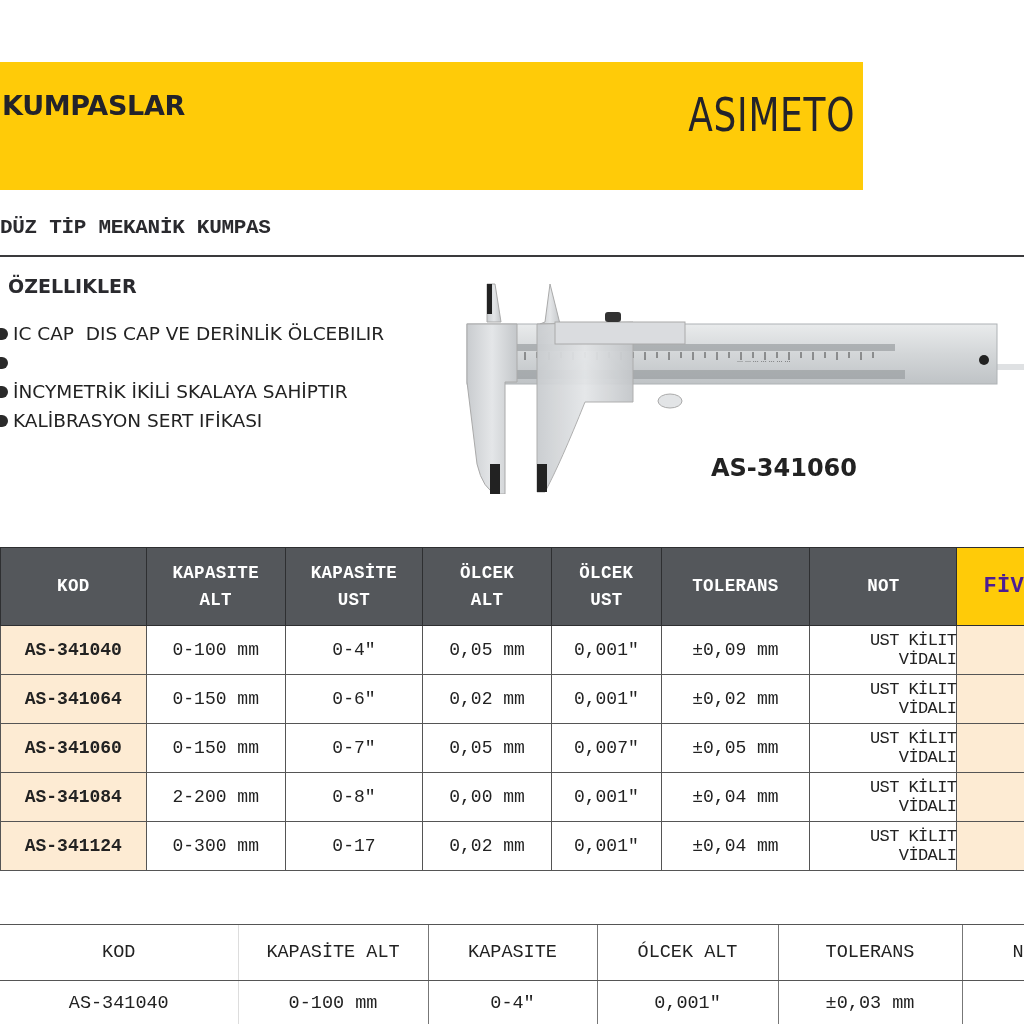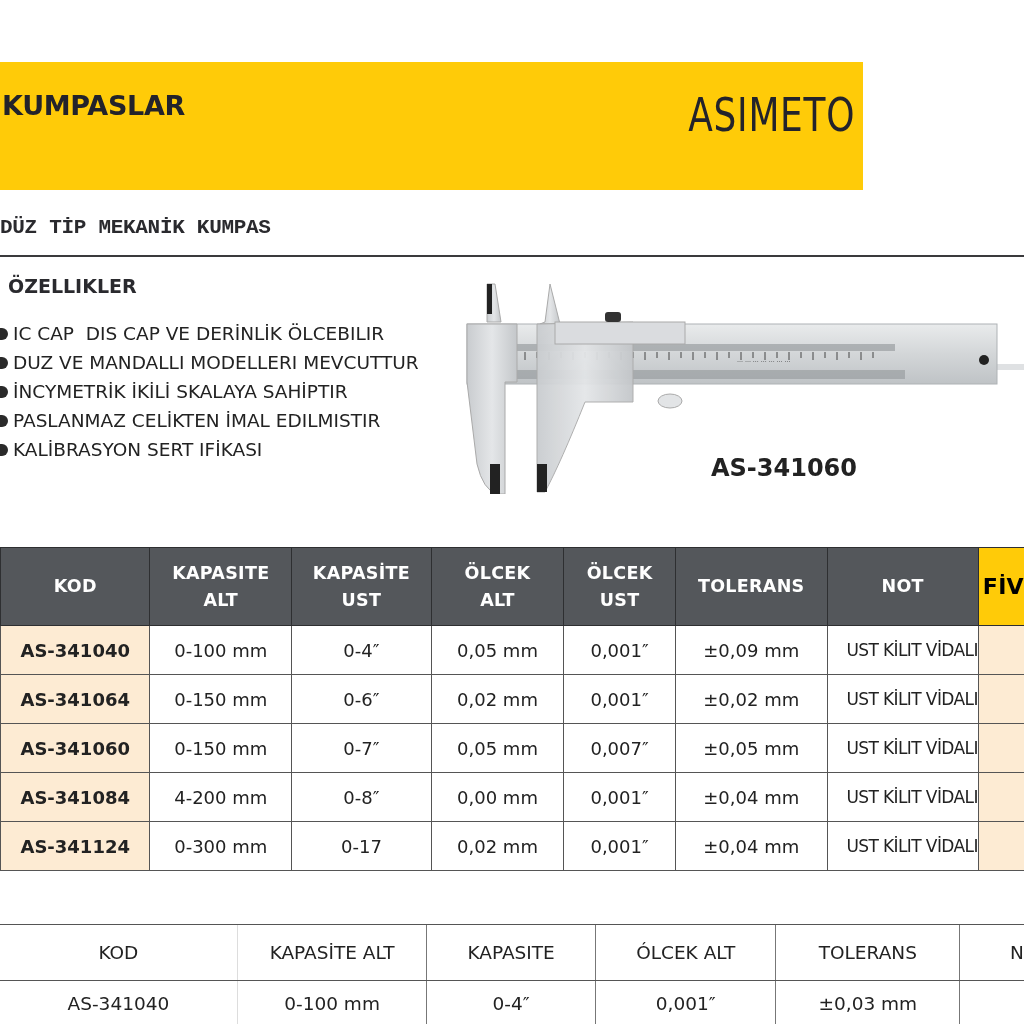--- a/index.html
+++ b/index.html
@@ -38,28 +38,28 @@
   .bullet {
     display: inline-block; width: 8px; height: 12px; background: #2a2a2a;
     border-radius: 0 6px 6px 0; margin-right: 5px;
   }
   .product-image {
     position: absolute; left: 465px; top: 282px; width: 559px; height: 212px;
   }
   .product-code {
     position: absolute; left: 711px; top: 454px; font-size: 24px; font-weight: bold; color: #222;
   }
-  table { border-collapse: collapse; position: absolute; table-layout: fixed; }
+  table { border-collapse: collapse; position: absolute; table-layout: fixed; font-family: Liberation Mono, monospace; }
   .main-table { left: 0; top: 547px; }
   .main-table th {
     background: #54575B; color: #fff; font-weight: bold; font-size: 17.5px;
     height: 77px; line-height: 27px; border: 1px solid #2e2f31; padding: 0; text-align: center;
     letter-spacing: 0.3px;
   }
-  .main-table th.price { background: #FFCB08; color: #000000; font-size: 22px; text-align: left; padding-left: 4px; border-right: none; margin-top: 40px; }
+  .main-table th.price { background: #FFCB08; color: #4c1d95; font-size: 22px; text-align: left; padding-left: 26px; border-right: none; margin-top: 40px; }
   .main-table td {
     height: 48px; border: 1px solid #555; font-size: 18px; text-align: center; padding: 0; background: #fff; color: #222;
   }
   .main-table td.code { background: #FDEBD3; font-weight: bold; font-size: 18px; }
   .main-table td.price { background: #FDEBD3; border-right: none; }
   .main-table td.note { font-size: 17px; letter-spacing: -0.6px; text-align: right; }
   .second-table { left: 0; top: 924px; }
   .second-table td {
     border-top: 1px solid #555; border-bottom: 1px solid #555; border-left: 1px solid #777;
     font-size: 18.5px; text-align: center; padding: 0; color: #222; background: #fff;
@@ -77,23 +77,22 @@
   <div class="band-title">KUMPASLAR</div>
   <div class="brand">ASIMETO</div>
 </div>
 
 <div class="section-title">DÜZ TİP MEKANİK KUMPAS</div>
 <div class="divider"></div>
 
 <div class="features-title">ÖZELLIKLER</div>
 <ul class="features">
   <li><span class="bullet"></span><span>IC CAP  DIS CAP VE DERİNLİK ÖLCEBILIR</span></li>
-  <li><span class="bullet"></span><span>DUZ VE MANDALLI MODELLERI MEVCUTTUR</span></li>
+  <li><span class="bullet"></span></li>
   <li><span class="bullet"></span><span>İNCYMETRİK İKİLİ SKALAYA SAHİPTIR</span></li>
-  <li><span class="bullet"></span><span>PASLANMAZ CELİKTEN İMAL EDILMISTIR</span></li>
   <li><span class="bullet"></span><span>KALİBRASYON SERT IFİKASI</span></li>
 </ul>
 
 <div class="product-image">
   <svg width="559" height="212" viewBox="0 0 559 212" xmlns="http://www.w3.org/2000/svg">
     <defs>
       <linearGradient id="steel" x1="0" y1="0" x2="0" y2="1">
         <stop offset="0" stop-color="#e9ebec"></stop>
         <stop offset="0.5" stop-color="#d3d6d8"></stop>
         <stop offset="1" stop-color="#bfc3c6"></stop>
@@ -213,21 +212,21 @@
       <td>0-150 mm</td>
       <td>0-7″</td>
       <td>0,05 mm</td>
       <td>0,007″</td>
       <td>±0,05 mm</td>
       <td class="note">UST KİLIT VİDALI</td>
       <td class="price"></td>
     </tr>
     <tr>
       <td class="code">AS-341084</td>
-      <td>4-200 mm</td>
+      <td>2-200 mm</td>
       <td>0-8″</td>
       <td>0,00 mm</td>
       <td>0,001″</td>
       <td>±0,04 mm</td>
       <td class="note">UST KİLIT VİDALI</td>
       <td class="price"></td>
     </tr>
     <tr>
       <td class="code">AS-341124</td>
       <td>0-300 mm</td>

